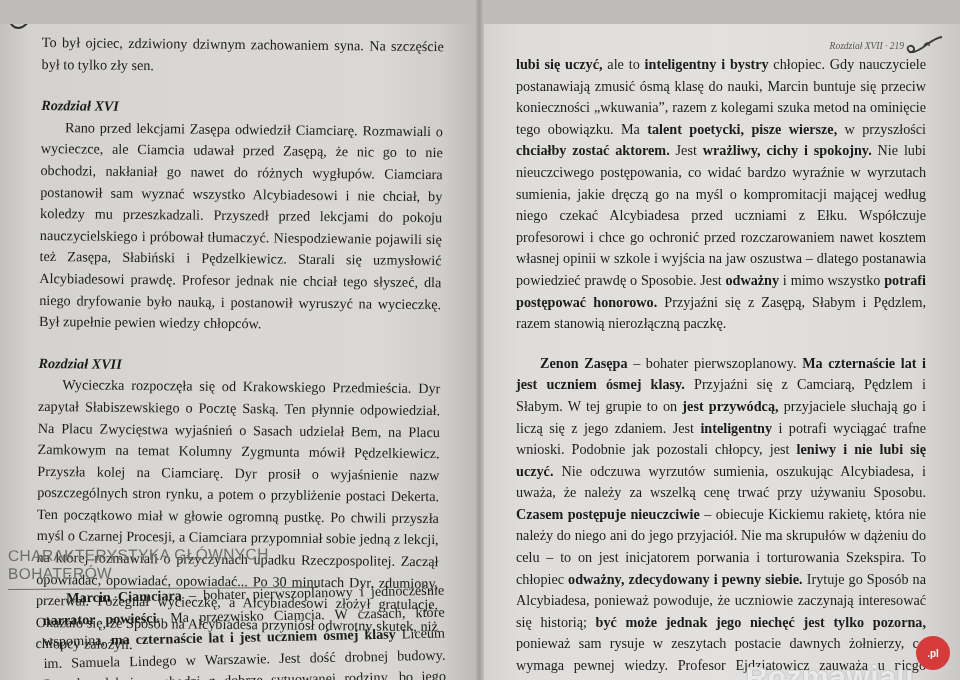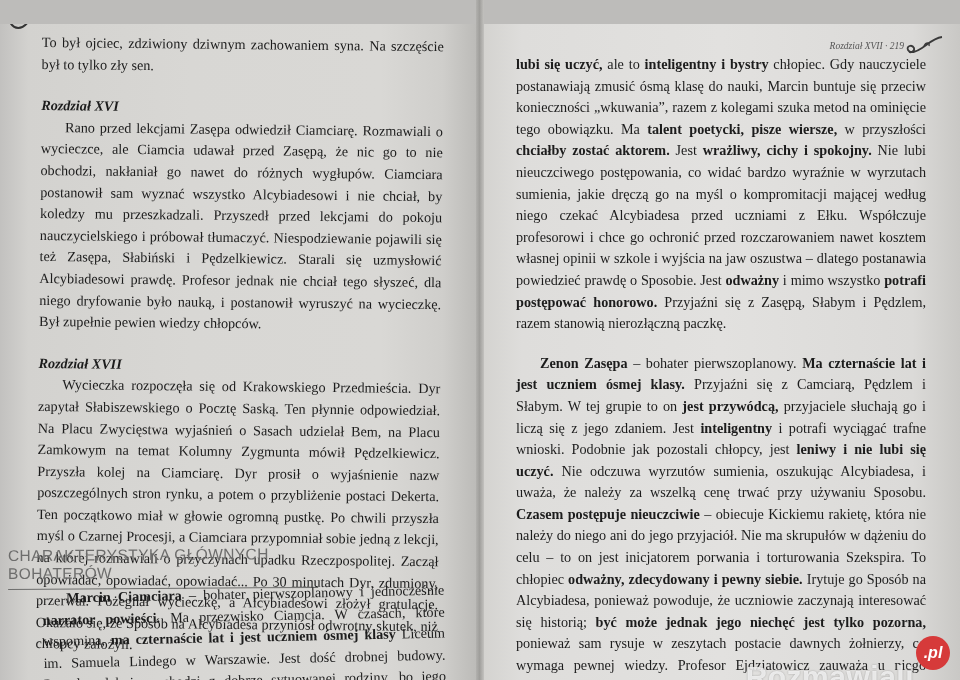--- a/index.html
+++ b/index.html
@@ -58,22 +58,22 @@
     font-family:"Liberation Sans","DejaVu Sans",sans-serif;
     font-weight:bold; font-size:30px; color:rgba(255,255,255,0.75);
     text-shadow:0 0 2px rgba(120,120,120,0.6);
     letter-spacing:0.5px;
   }
   .watermark-badge {
     position:absolute; right:10px; bottom:34px;
     width:34px; height:34px; border-radius:50%;
     background:#d63a3a; color:#fff;
     font-family:"Liberation Sans","DejaVu Sans",sans-serif;
-    font-weight:bold; font-size:16px;
-    display:flex; align-items:center; justify-content:center;font-style:italic;
+    font-weight:bold; font-size:10px;
+    display:flex; align-items:center; justify-content:center;
   }
 </style>
 </head>
 <body>
 
 <div class="spread">
 
   <div class="page page-left">
     <svg class="ornament-left" viewBox="0 0 24 14">
       <path d="M2 4 C6 12, 14 12, 20 4" stroke="#333" stroke-width="2" fill="none"></path>

